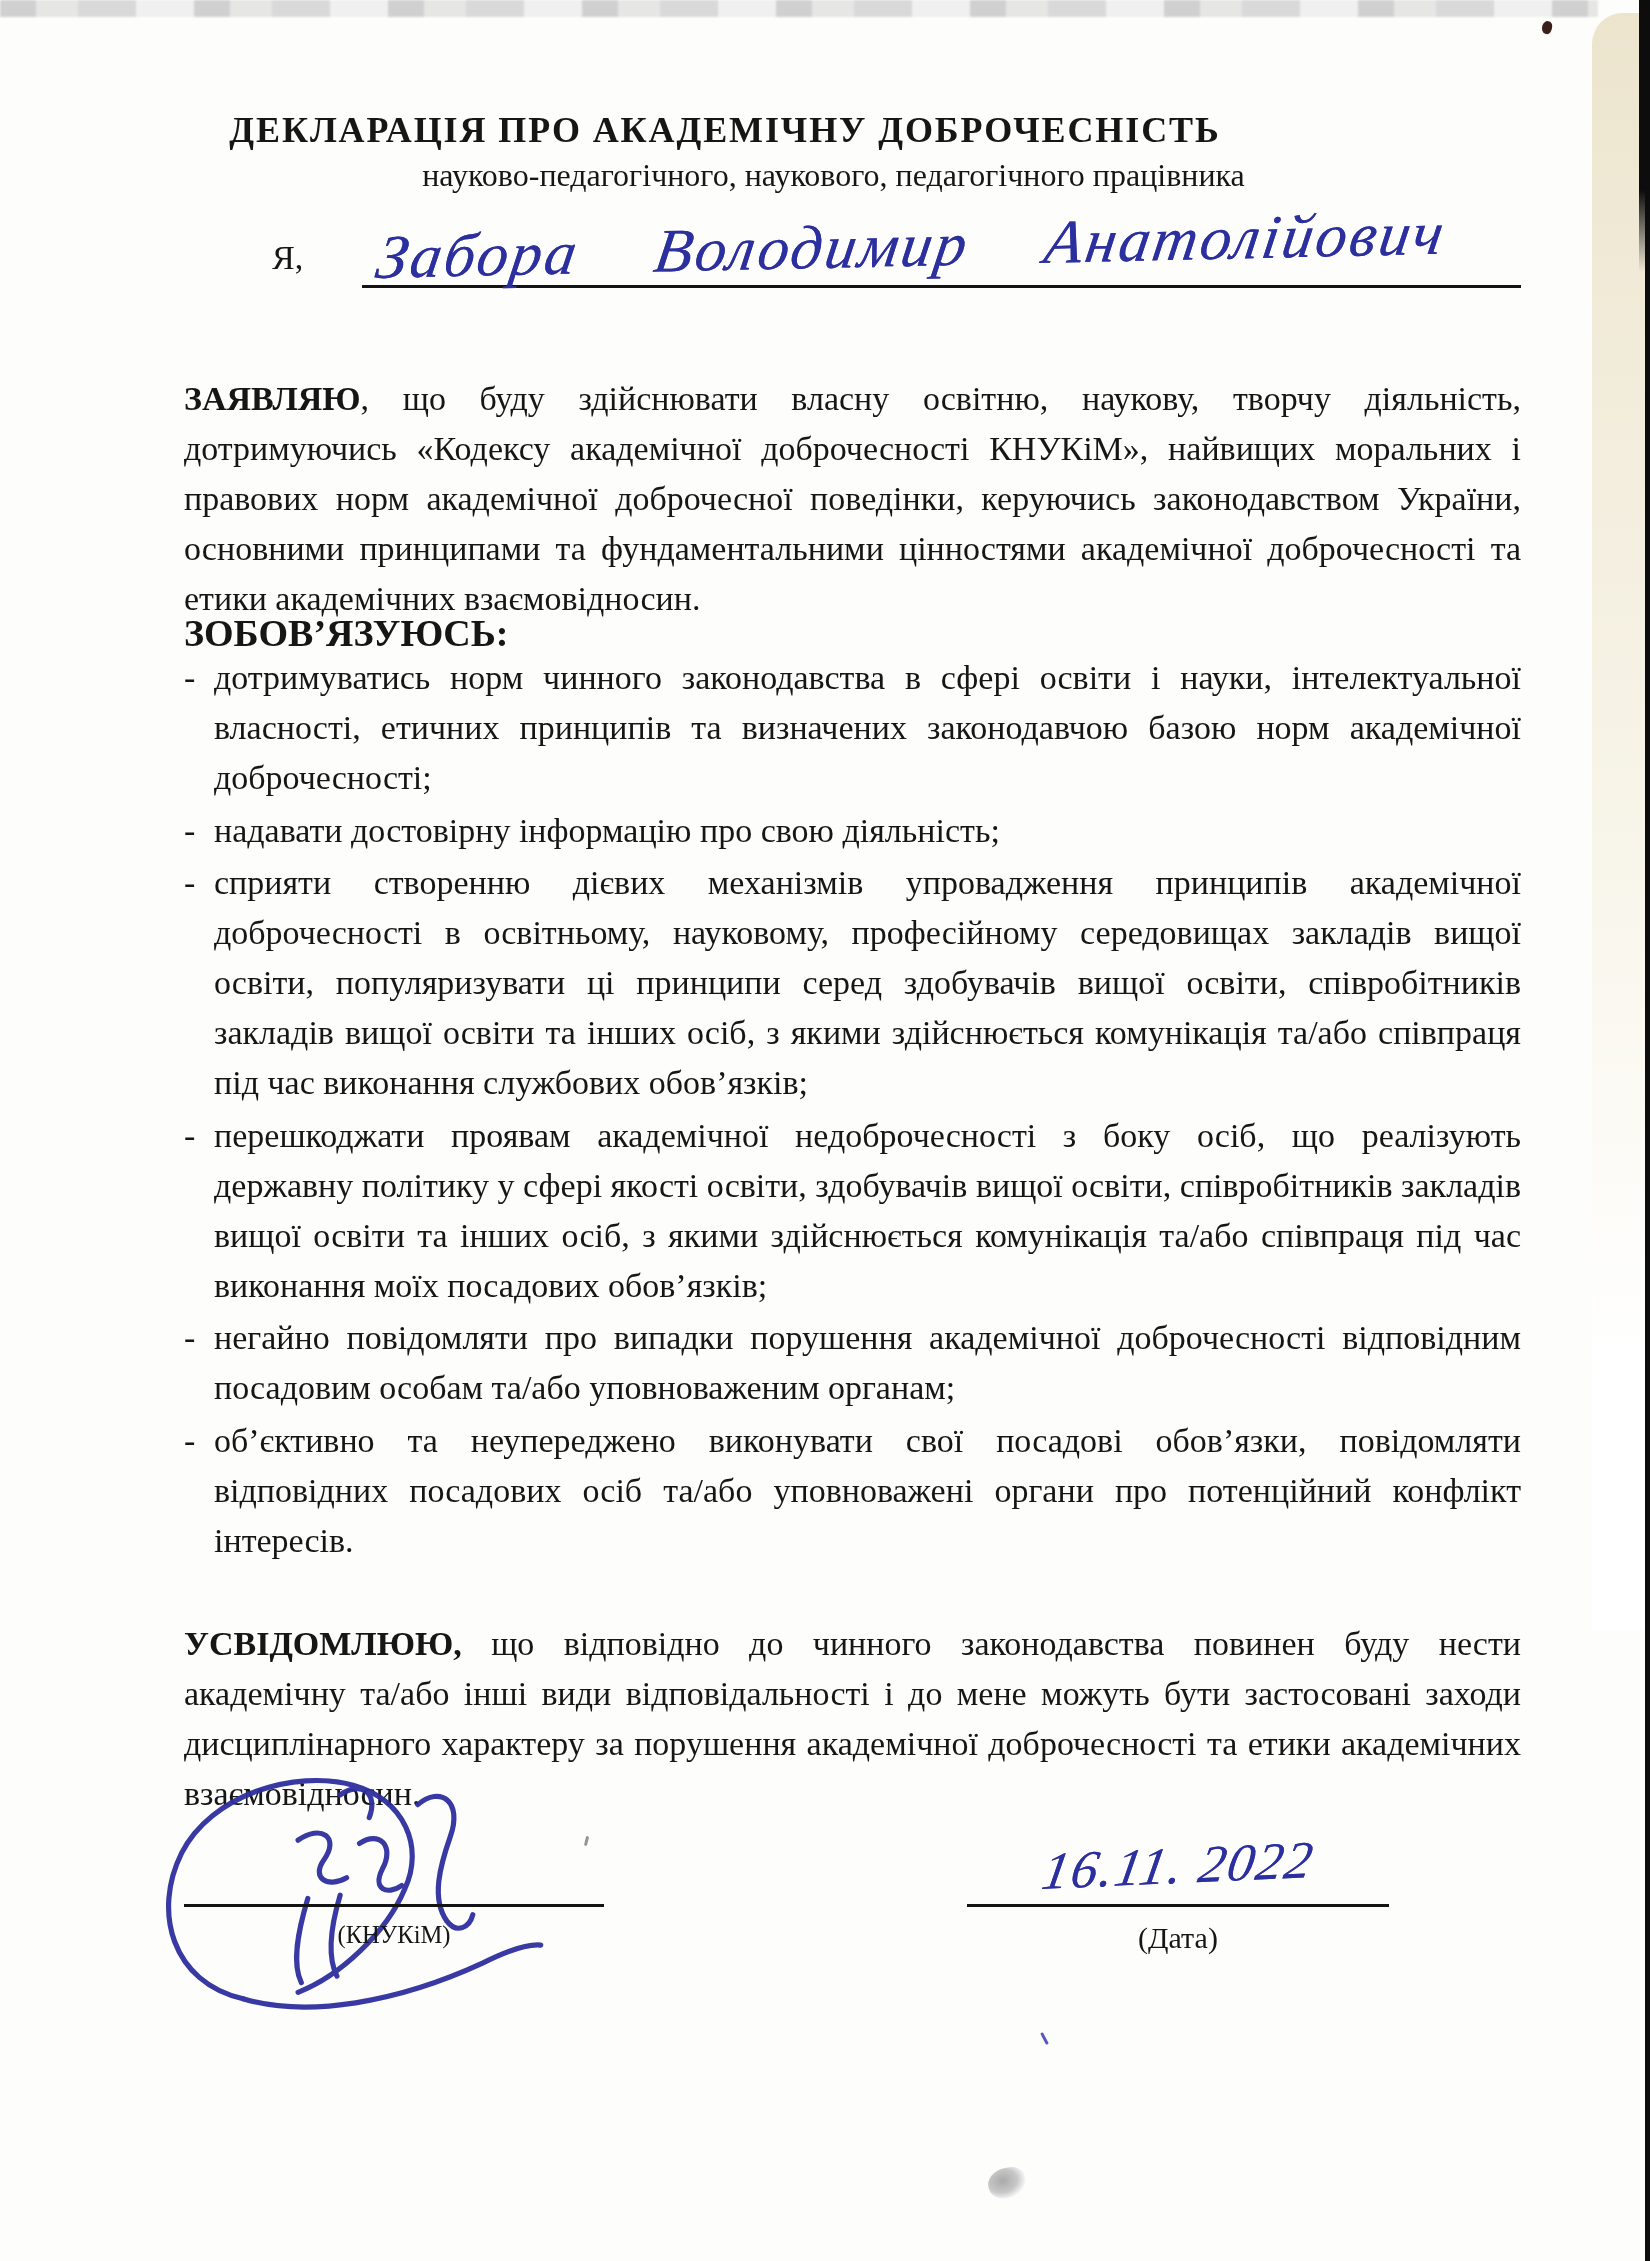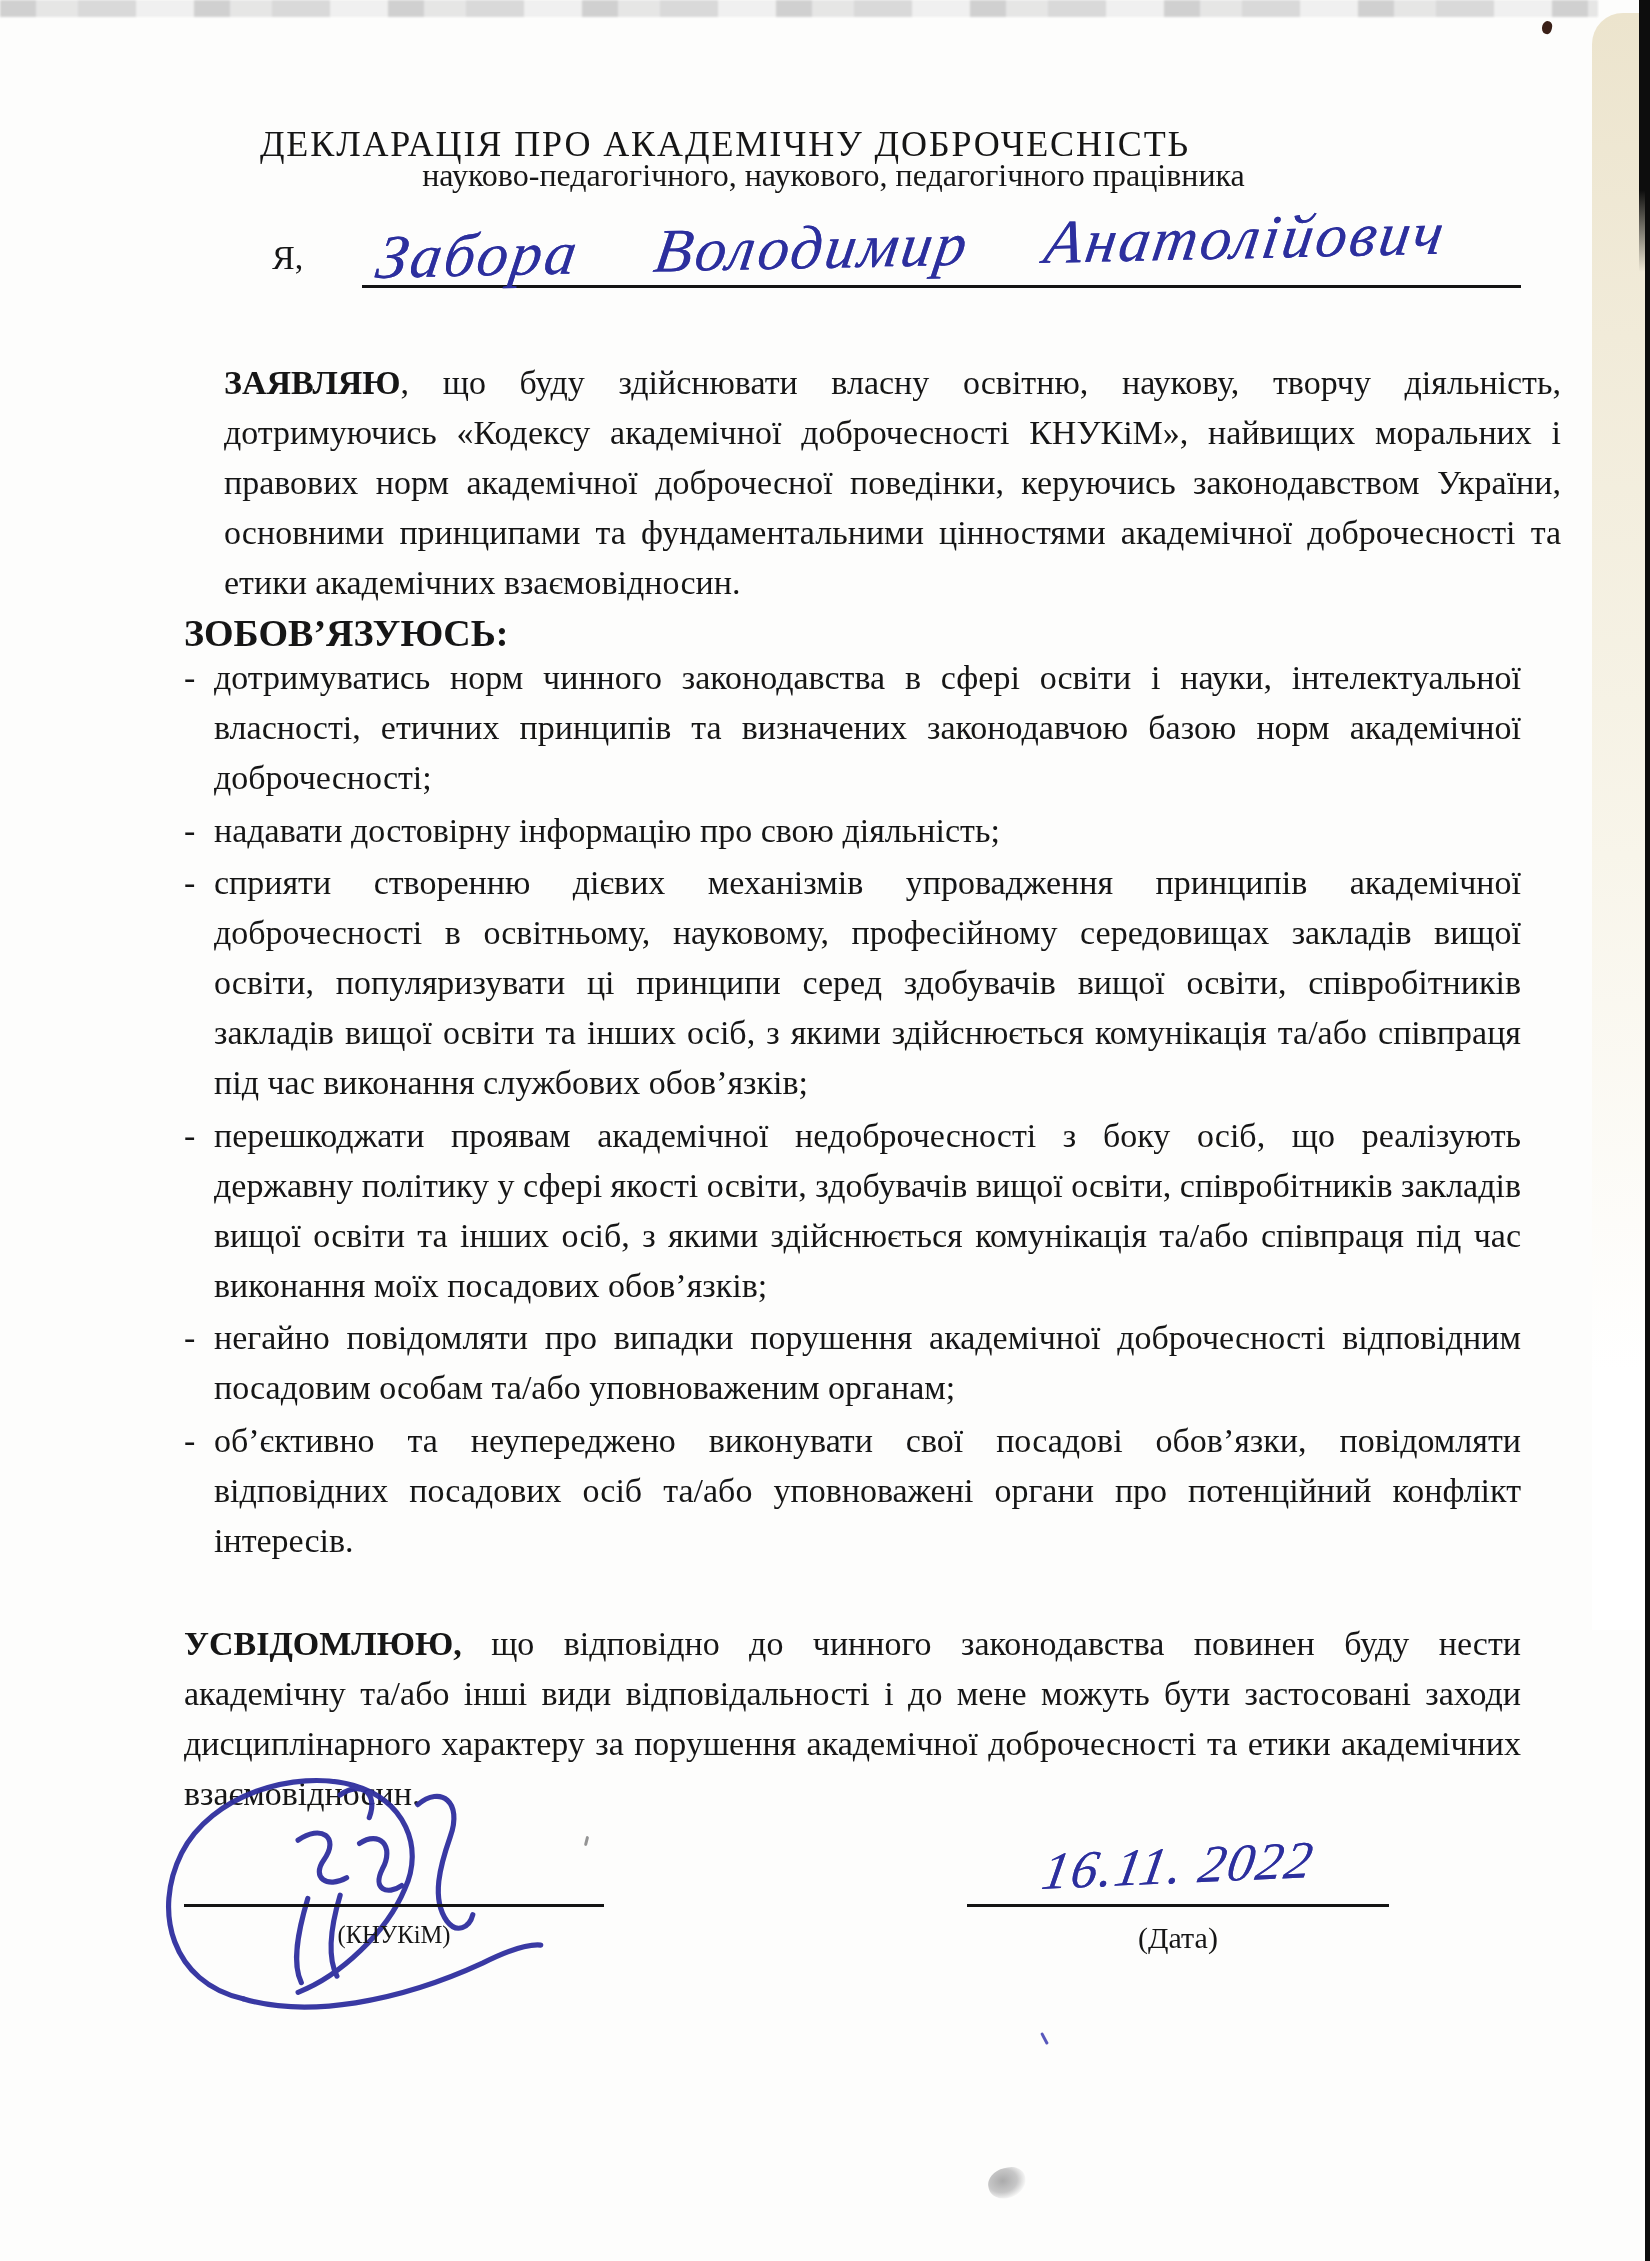--- a/index.html
+++ b/index.html
@@ -46,22 +46,22 @@
     position:absolute;left:1043px;top:2032px;width:3.2px;height:13px;
     background:#3b3bb0;border-radius:1.9px;
     transform:rotate(-28deg);opacity:.85;
   }
   .gray-tick{
     position:absolute;left:585px;top:1836px;width:3.2px;height:10.3px;
     background:#5c5c5c;border-radius:1.9px;transform:rotate(14deg);opacity:.65;
   }
   
   .title{
-    position:absolute;top:123px;left:0;width:1450px;
-    text-align:center;font-size:36px;font-weight:400;letter-spacing:1.9px;
+    position:absolute;top:109px;left:0;width:1450px;
+    text-align:center;font-size:36px;font-weight:700;letter-spacing:1.9px;
     white-space:nowrap;
   }
   .subtitle{
     position:absolute;top:157px;left:8px;width:1651px;
     text-align:center;font-size:32px;white-space:nowrap;
   }
   .ya-prefix{
     position:absolute;left:272px;top:239px;font-size:34px;
   }
   .name-underline{
@@ -74,21 +74,21 @@
     transform:skewX(-10deg) rotate(-1.3deg);transform-origin:left bottom;
     text-shadow:0 0 0.6px rgba(44,47,158,.8);
   }
   .member-line{
     position:absolute;left:184px;top:294px;font-size:34px;
   }
   .para{
     position:absolute;left:184px;width:1337px;
     font-size:34px;line-height:50px;text-align:justify;
   }
-  .para-declare{top:324px;margin-left:40px;}
+  .para-declare{top:340px;}
   .para-ack{top:1585px;}
   .para b{font-weight:bold;}
   .oblig-heading{
     position:absolute;left:184px;top:611px;font-size:38px;font-weight:bold;
   }
   .oblig-list{
     position:absolute;left:184px;top:653px;width:1337px;
     font-size:34px;line-height:50px;
   }
   .oblig-item{

